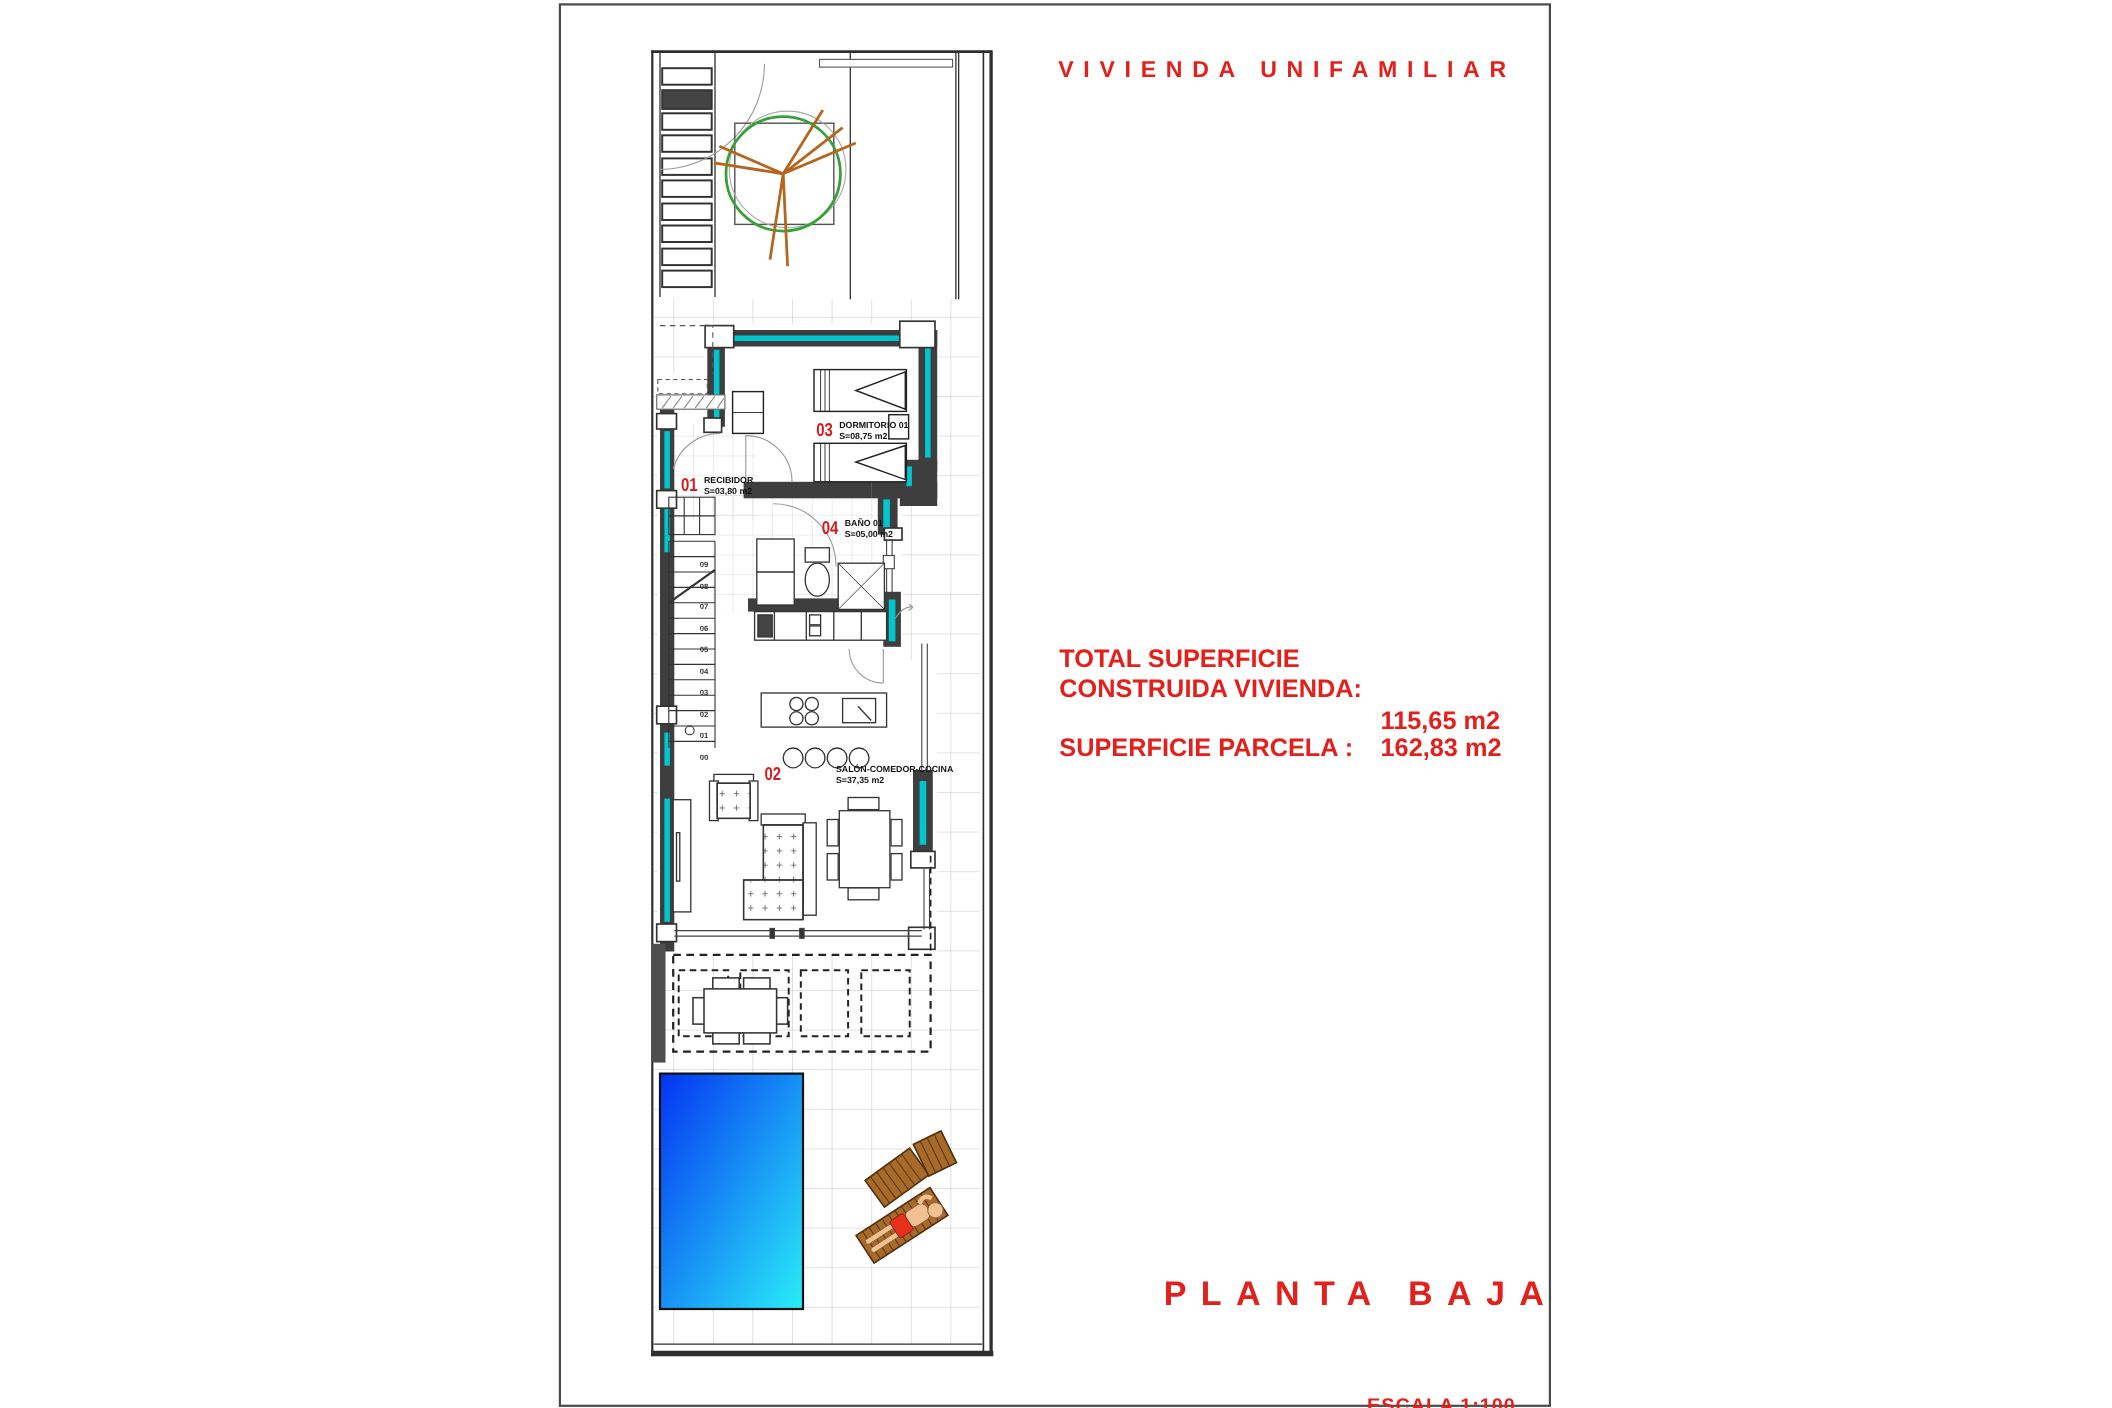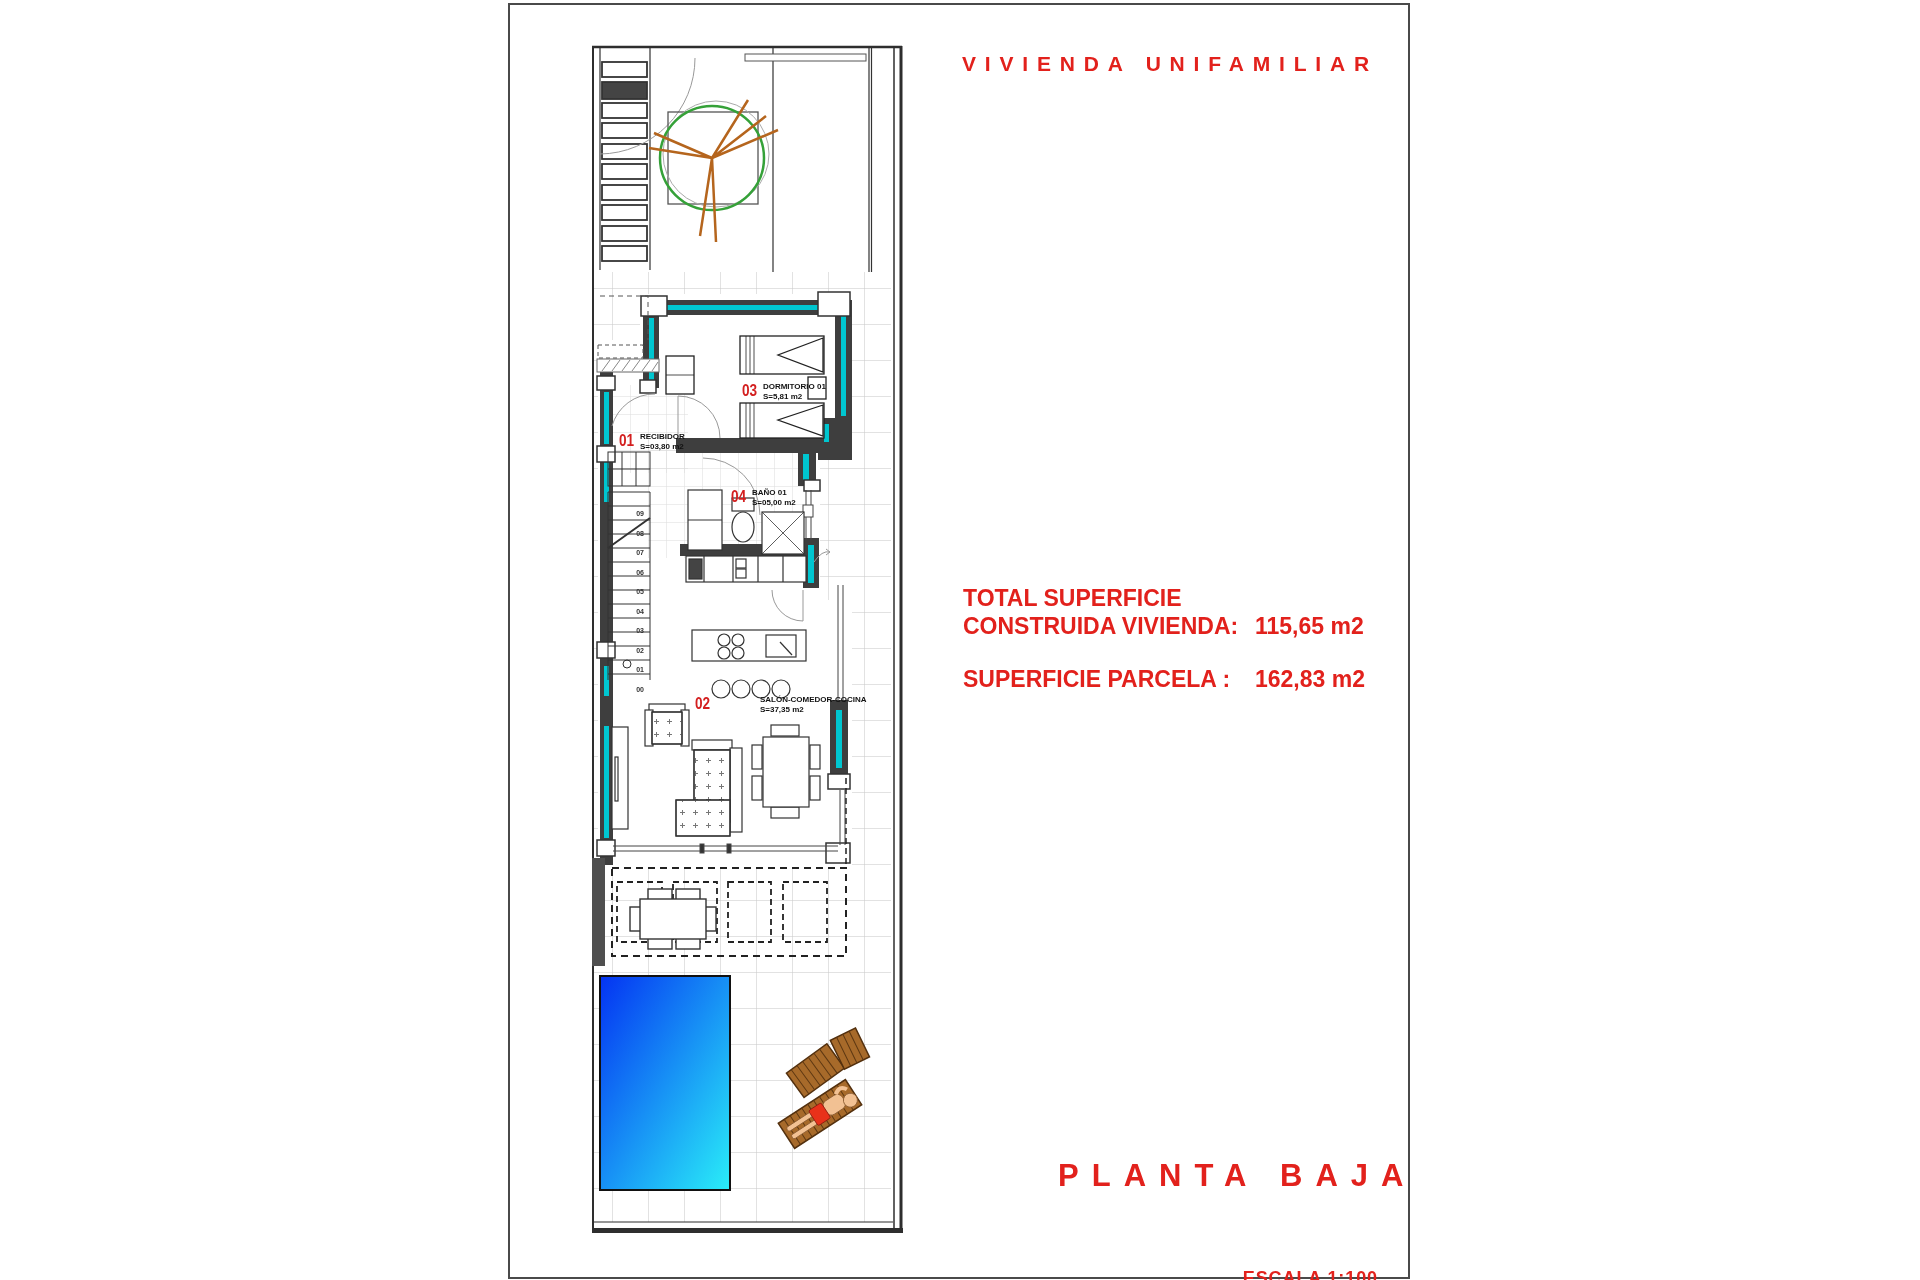--- a/index.html
+++ b/index.html
@@ -278,43 +278,43 @@
       <rect x="592" y="858" width="13" height="108" fill="#4f4f4f" stroke="none"></rect>
     </g>
   </svg>
 
   <div class="title">
     <div class="red l1">VIVIENDA UNIFAMILIAR</div>
   </div>
 
   <div class="sumline" style="left:963px;top:585px;">TOTAL SUPERFICIE</div>
   <div class="sumline" style="left:963px;top:613px;">CONSTRUIDA VIVIENDA:</div>
-  <div class="sumline" style="left:1255px;top:613px;text-align:right;">115,65 m2</div>
+  <div class="sumline" style="left:1255px;top:642px;text-align:right;">115,65 m2</div>
   <div class="sumline" style="left:963px;top:666px;">SUPERFICIE PARCELA :</div>
   <div class="sumline" style="left:1255px;top:666px;">162,83 m2</div>
 
   <div class="planta">PLANTA BAJA</div>
   <div class="escala">ESCALA 1:100</div>
 
   <div class="rlabel" style="left:619px;top:432px;">
     <span class="num">01</span>
     <span class="txt"><span>RECIBIDOR</span><br>
       <span>S=03,80 m2</span></span>
   </div>
   <div class="rlabel" style="left:695px;top:695px;gap:46px;">
     <span class="num">02</span>
     <span class="txt"><span>SALÓN-COMEDOR-COCINA</span><br>
       <span>S=37,35 m2</span></span>
   </div>
   <div class="rlabel" style="left:742px;top:382px;">
     <span class="num">03</span>
     <span class="txt"><span>DORMITORIO 01</span><br>
-      <span>S=5,81 m2</span></span>
-  </div>
-  <div class="rlabel" style="left:731px;top:471px;margin-top:17px;">
+      <span>S=08,75 m2</span></span>
+  </div>
+  <div class="rlabel" style="left:747px;top:471px;">
     <span class="num">04</span>
     <span class="txt"><span>BAÑO 01</span><br>
       <span>S=05,00 m2</span></span>
   </div>
 
   <div class="stairnums">09
 08
 07
 06
 05

